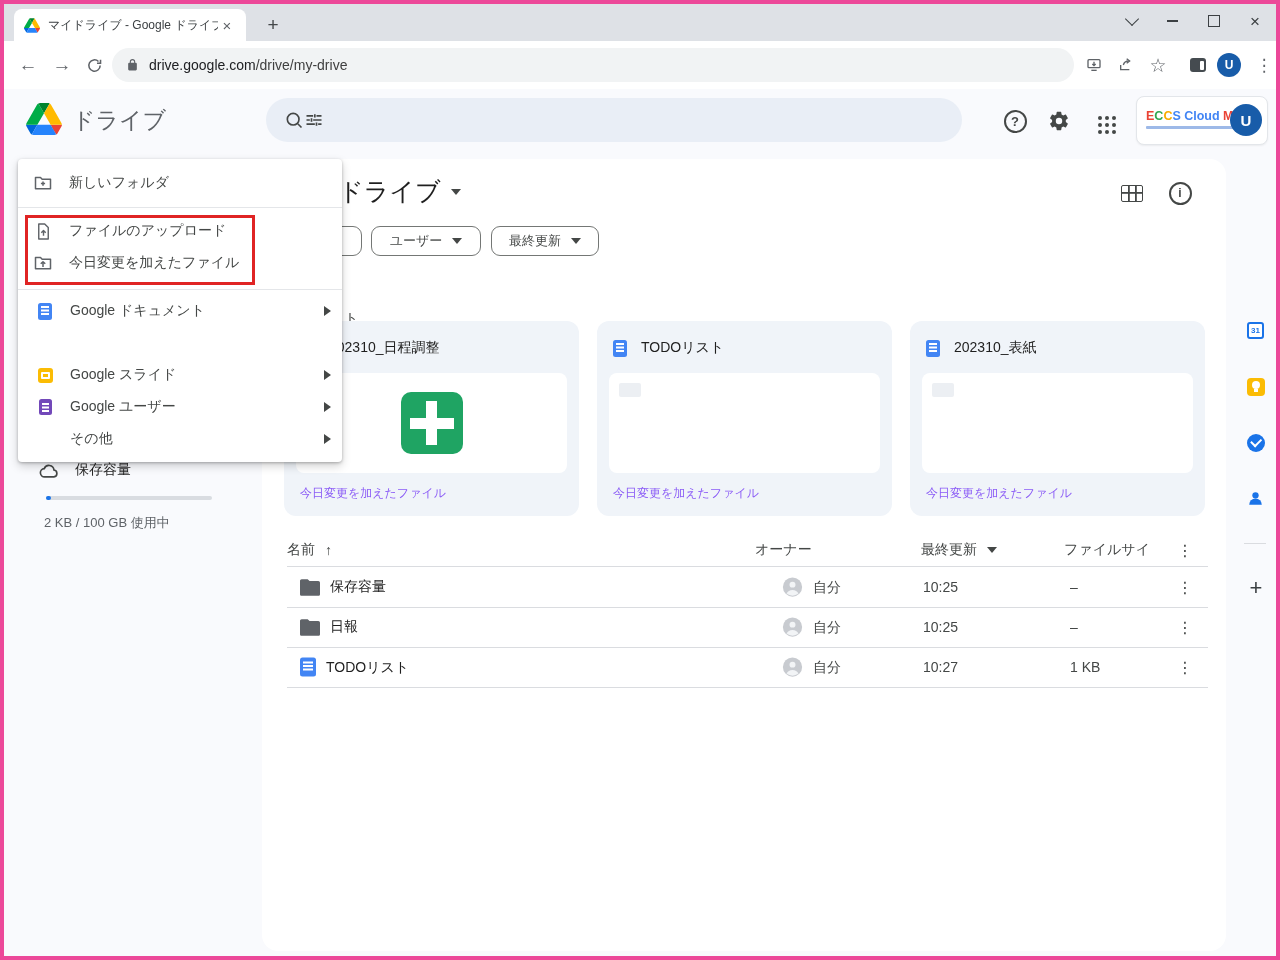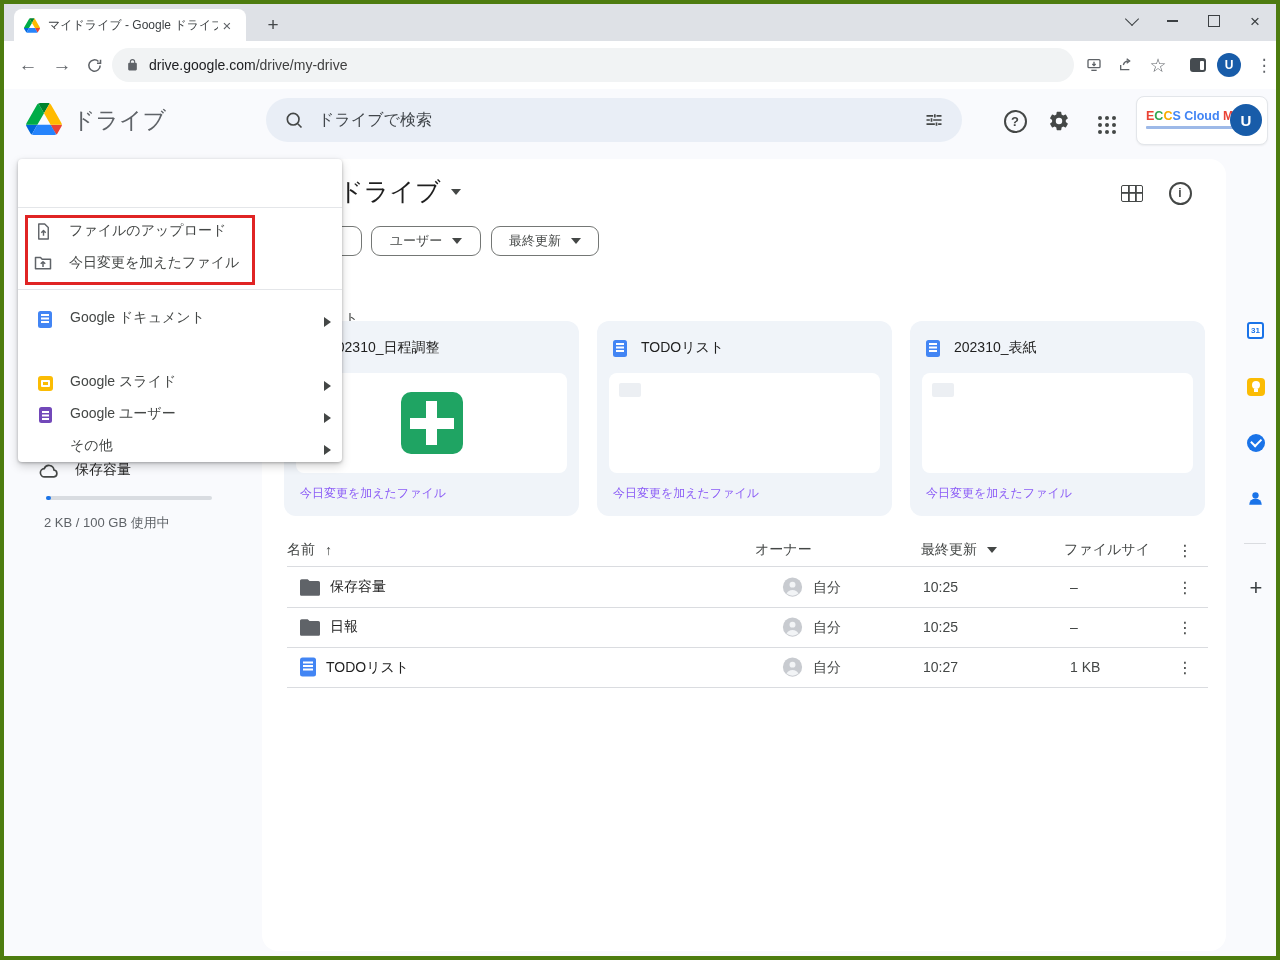--- a/index.html
+++ b/index.html
@@ -1,17 +1,17 @@
 <!DOCTYPE html>
 <html><head>
 <meta charset="utf-8">
 <style>
   html,body{margin:0;padding:0;}
   body{font-family:"Liberation Sans","DejaVu Sans",sans-serif;width:1280px;height:960px;position:relative;background:#fff;overflow:hidden;}
-  .window{position:absolute;inset:0;border:4px solid #4d7c0f;box-sizing:border-box;background:#dee1e6;}
+  .window{position:absolute;inset:0;border:4px solid #ec4899;box-sizing:border-box;background:#dee1e6;}
   
   .tabstrip{position:absolute;left:0;top:0;right:0;height:37px;background:#dee1e6;}
   .tab{position:absolute;left:10px;top:5px;width:232px;height:32px;background:#fff;border-radius:8px 8px 0 0;display:flex;align-items:center;padding:0 10px;box-sizing:border-box;}
   .tab-title{font-size:12px;color:#3c4043;white-space:nowrap;overflow:hidden;flex:1;margin-left:8px;}
   .tab-close{color:#5f6368;font-size:15px;width:18px;text-align:center;cursor:default;}
   .newtab{position:absolute;left:256px;top:8px;width:26px;height:26px;color:#44474a;font-size:19px;display:flex;align-items:center;justify-content:center;}
   .winbtns{position:absolute;right:6px;top:0;height:34px;display:flex;align-items:center;gap:30px;padding-right:10px;color:#3c4043;}
   .chev-down{width:9px;height:9px;border-right:1.6px solid #3c4043;border-bottom:1.6px solid #3c4043;transform:rotate(45deg);margin-top:-4px;}
   .min-bar{width:11px;height:1.6px;background:#3c4043;}
   .max-box{width:10px;height:10px;border:1.6px solid #3c4043;}
@@ -88,21 +88,21 @@
   .tasks::before{content:"";position:absolute;left:4.5px;top:4px;width:8px;height:4.5px;border-left:2.2px solid #fff;border-bottom:2.2px solid #fff;transform:rotate(-45deg);}
   .rail-div{position:absolute;left:1240px;width:22px;height:1px;background:#dadce0;}
   .rail-plus{position:absolute;left:1240px;width:24px;height:24px;display:flex;align-items:center;justify-content:center;font-size:22px;color:#3c4043;}
   
   .newmenu{position:absolute;left:14px;top:5px;width:324px;height:303px;background:#fff;border-radius:4px;box-shadow:0 1px 3px rgba(0,0,0,.25),0 4px 10px rgba(0,0,0,.18);z-index:50;}
   .mrow{position:absolute;left:0;right:0;display:flex;align-items:center;font-size:14px;color:#444746;}
   .mrow .mic{width:20px;height:20px;margin:0 16px 0 15px;display:flex;align-items:center;justify-content:center;flex:none;}
   .mdiv{position:absolute;left:0;right:0;height:1px;background:#e4e6e9;}
   .marrow{position:absolute;right:11px;width:0;height:0;border-top:5px solid transparent;border-bottom:5px solid transparent;border-left:7px solid #444746;}
   .redbox{position:absolute;left:7px;top:56px;width:224px;height:64px;border:3px solid #e02424;z-index:60;pointer-events:none;}
-  .gm{gap:0;align-items:flex-end;}
+  .gm{gap:0;}
   .gm .mic2{width:16px;height:16px;margin:0 17px 0 19px;display:flex;align-items:center;justify-content:center;flex:none;}
 </style>
 </head>
 <body>
 
 <div class="window">
 
   <div class="tabstrip">
     <div class="tab">
       <svg width="16" height="15" viewBox="0 0 87.3 78">
@@ -170,21 +170,20 @@
         <path fill="#00832d" d="M43.65 25 57.4 1.2C56.05.4 54.5 0 52.9 0H34.4c-1.6 0-3.15.45-4.5 1.2z"></path>
         <path fill="#2684fc" d="M59.8 53H27.5L13.75 76.8c1.35.8 2.9 1.2 4.5 1.2h50.8c1.6 0 3.15-.45 4.5-1.2z"></path>
         <path fill="#ffba00" d="m73.4 26.5-12.7-22c-.8-1.4-1.95-2.5-3.3-3.3L43.65 25l16.15 28h27.45c0-1.55-.4-3.1-1.2-4.5z"></path>
       </svg>
     <span class="dname">ドライブ</span>
     <div class="searchbar">
       <svg width="20" height="20" viewBox="0 0 24 24" fill="none" stroke="#444746" stroke-width="2">
           <circle cx="11" cy="11" r="7"></circle>
           <path d="M16.5 16.5 21 21"></path>
         </svg>
-      <span class="search-ph">ドライブで検索</span>
       <svg width="20" height="20" viewBox="0 0 24 24" fill="none" stroke="#444746" stroke-width="2">
           <path d="M3 7h8M15 7h6M3 12h4M11 12h10M3 17h10M17 17h4"></path>
           <path d="M13 5v4M9 10v4M15 15v4"></path>
         </svg>
     </div>
     <span class="hdric" style="left:998px">
         <span class="help-circ">?</span>
       </span>
     <span class="hdric" style="left:1042px">
       <svg width="22" height="22" viewBox="0 0 24 24" fill="#444746">
@@ -363,20 +362,29 @@
     <span class="rail-ic" style="top:335px">
       <svg width="19" height="19" viewBox="0 0 24 24" fill="#1a73e8">
           <circle cx="12" cy="8" r="4"></circle>
           <path d="M4 20a8 8 0 0 1 16 0z"></path>
         </svg>
     </span>
     <span class="rail-div" style="top:389px"></span>
     <span class="rail-plus" style="top:422px">+</span>
 
     <div class="newmenu">
+      <div class="mrow" style="top:0;height:48px">
+        <span class="mic">
+          <svg width="20" height="20" viewBox="0 0 24 24" fill="none" stroke="#5f6368" stroke-width="1.8" stroke-linejoin="round">
+              <path d="M3 5.5h6l2 2h10V19H3z"></path>
+              <path d="M12 10.2v5M9.5 12.7h5"></path>
+            </svg>
+        </span>
+        <span>新しいフォルダ</span>
+      </div>
       <div class="mdiv" style="top:48px"></div>
 
       <div class="mrow" style="top:56px;height:32px">
         <span class="mic">
           <svg width="19" height="19" viewBox="0 0 24 24" fill="none" stroke="#5f6368" stroke-width="1.8" stroke-linejoin="round">
               <path d="M6 2.5h7.5L18 7v14.5H6z"></path>
               <path d="M12 17.5v-6.5M9.2 13.5 12 10.8l2.8 2.7"></path>
             </svg>
         </span>
         <span>ファイルのアップロード</span>

